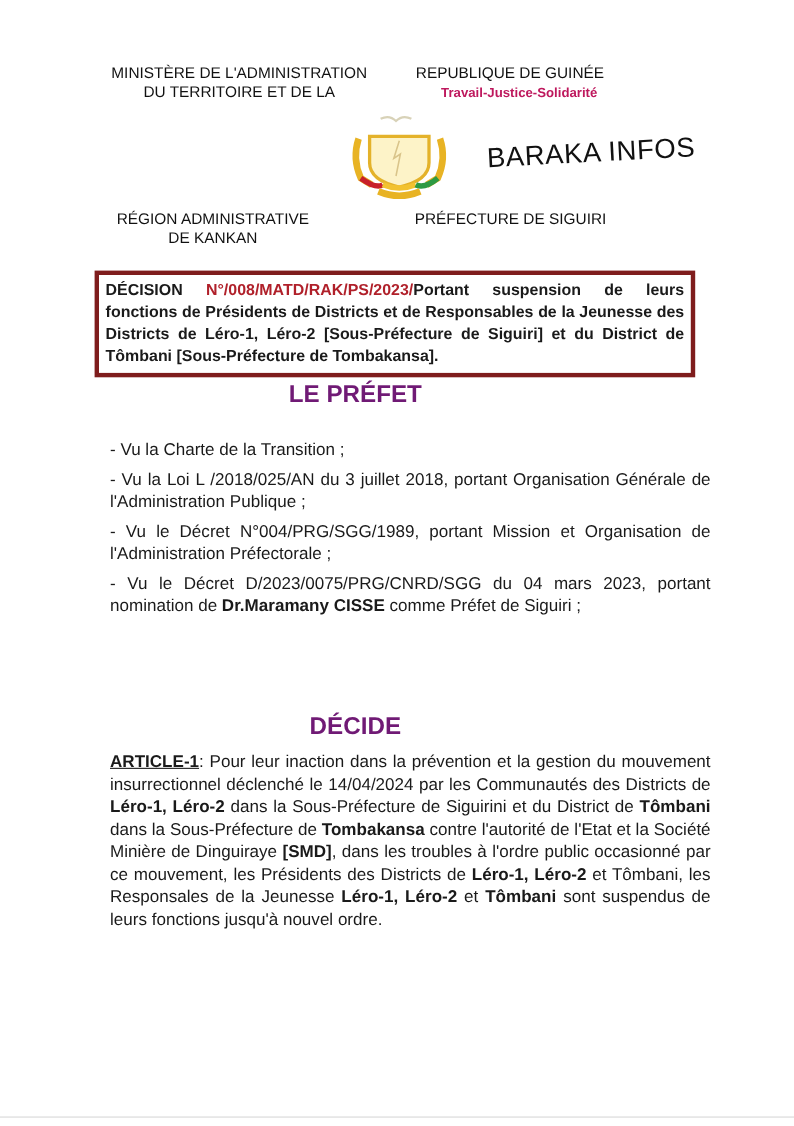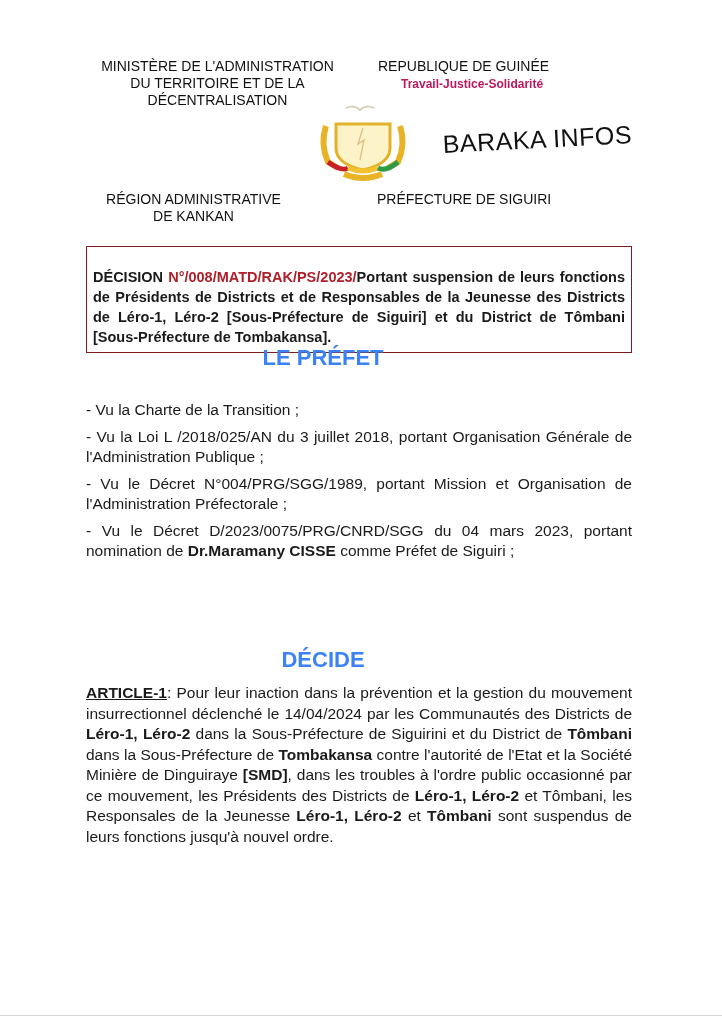--- a/index.html
+++ b/index.html
@@ -5,38 +5,37 @@
   html, body { margin:0; padding:0; }
   body {
     width:722px; height:1024px; background:#ffffff; position:relative; overflow:hidden;
     font-family:"Liberation Sans", sans-serif; color:#1a1a1a;
   }
   .abs { position:absolute; }
   .hdr { font-weight:normal; font-size:14px; line-height:17px; text-align:center; color:#111; }
   .hdr-sub { font-weight:bold; font-size:12px; color:#be185d; }
   .watermark { font-size:25px; color:#111; letter-spacing:0.5px; transform:rotate(-3deg); transform-origin:left top; }
   .decision-box {
-    left:86px; top:246px; width:546px; border:1px solid #7f1d1d; padding:20px 6px 5px 6px;
+    left:86px; top:246px; width:546px; border:4px solid #7f1d1d; padding:4px 6px 5px 6px;
     font-weight:bold; font-size:14.5px; line-height:20px; text-align:justify; box-sizing:border-box;
   }
   .red { color:#b0202a; }
-  .title { font-weight:bold; font-size:22px; text-align:center; color:#3b82f6; left:0; width:646px; }
-  .body { left:86px; width:546px; font-size:15.5px; line-height:20.5px; text-align:justify; }
+  .title { font-weight:bold; font-size:22px; text-align:center; color:#701a75; left:0; width:646px; }
+  .body { left:100px; width:546px; font-size:15.5px; line-height:20.5px; text-align:justify; }
   .vu p { margin:0 0 6px 0; }
   .article-label { font-weight:bold; text-decoration:underline; }
   b { font-weight:bold; }
   .bottom-line { left:0; top:1015px; width:722px; height:1px; background:#d8d8d8; }
 </style>
 </head>
 <body>
 
 <div class="abs hdr" style="left:80px; top:58px; width:275px;">
   <div>MINISTÈRE DE L'ADMINISTRATION</div>
   <div>DU TERRITOIRE ET DE LA</div>
-  <div>DÉCENTRALISATION</div>
 </div>
 
 <div class="abs hdr" style="left:378px; top:58px; width:200px; text-align:left;">REPUBLIQUE DE GUINÉE</div>
 <div class="abs hdr-sub" style="left:401px; top:77px;">Travail-Justice-Solidarité</div>
 
 <div class="abs" style="left:308px; top:104px; width:110px; height:80px;">
   <svg width="110" height="80" viewBox="0 0 110 80">
     <path d="M38 4 Q46 0 52 6 Q58 0 66 4" stroke="#d8d2b8" stroke-width="2" fill="none"></path>
     <path d="M28 20 L82 20 L82 44 Q82 60 55 66 Q28 60 28 44 Z" fill="#fdf3c8" stroke="#e4b22a" stroke-width="3"></path>
     <path d="M55 24 L50 40 L56 36 L52 56" stroke="#d9c48a" stroke-width="1.4" fill="none"></path>

